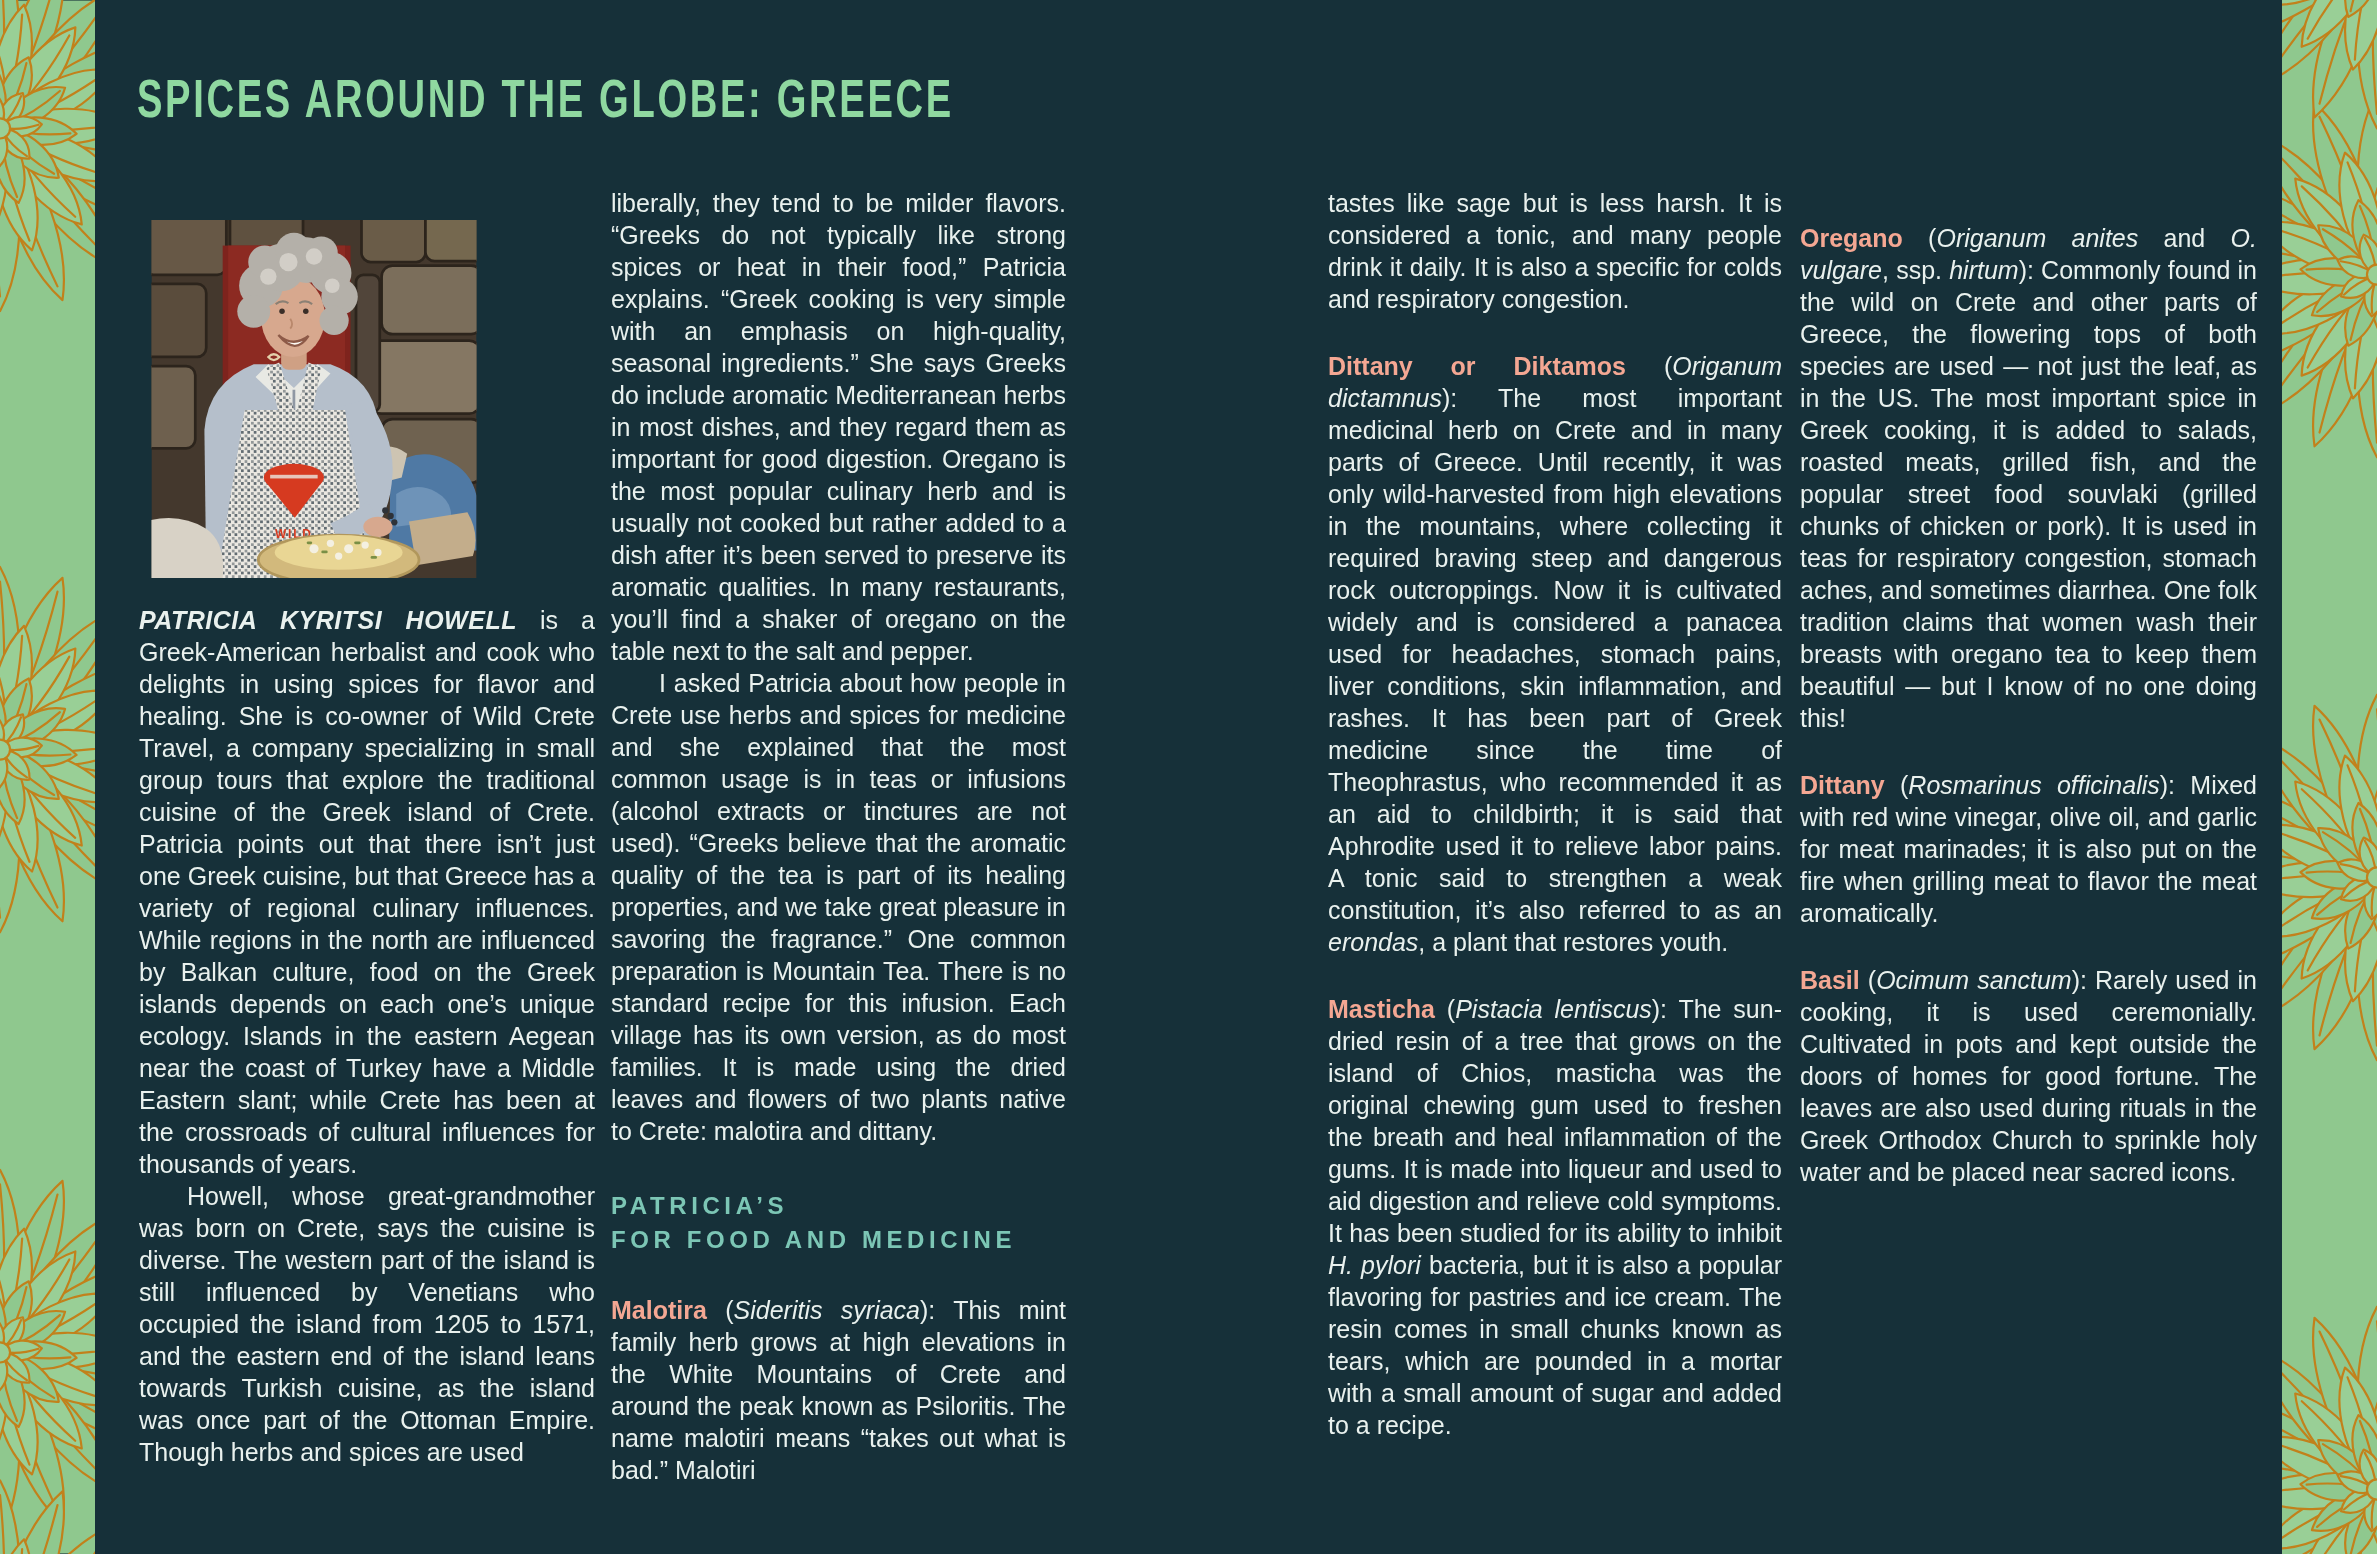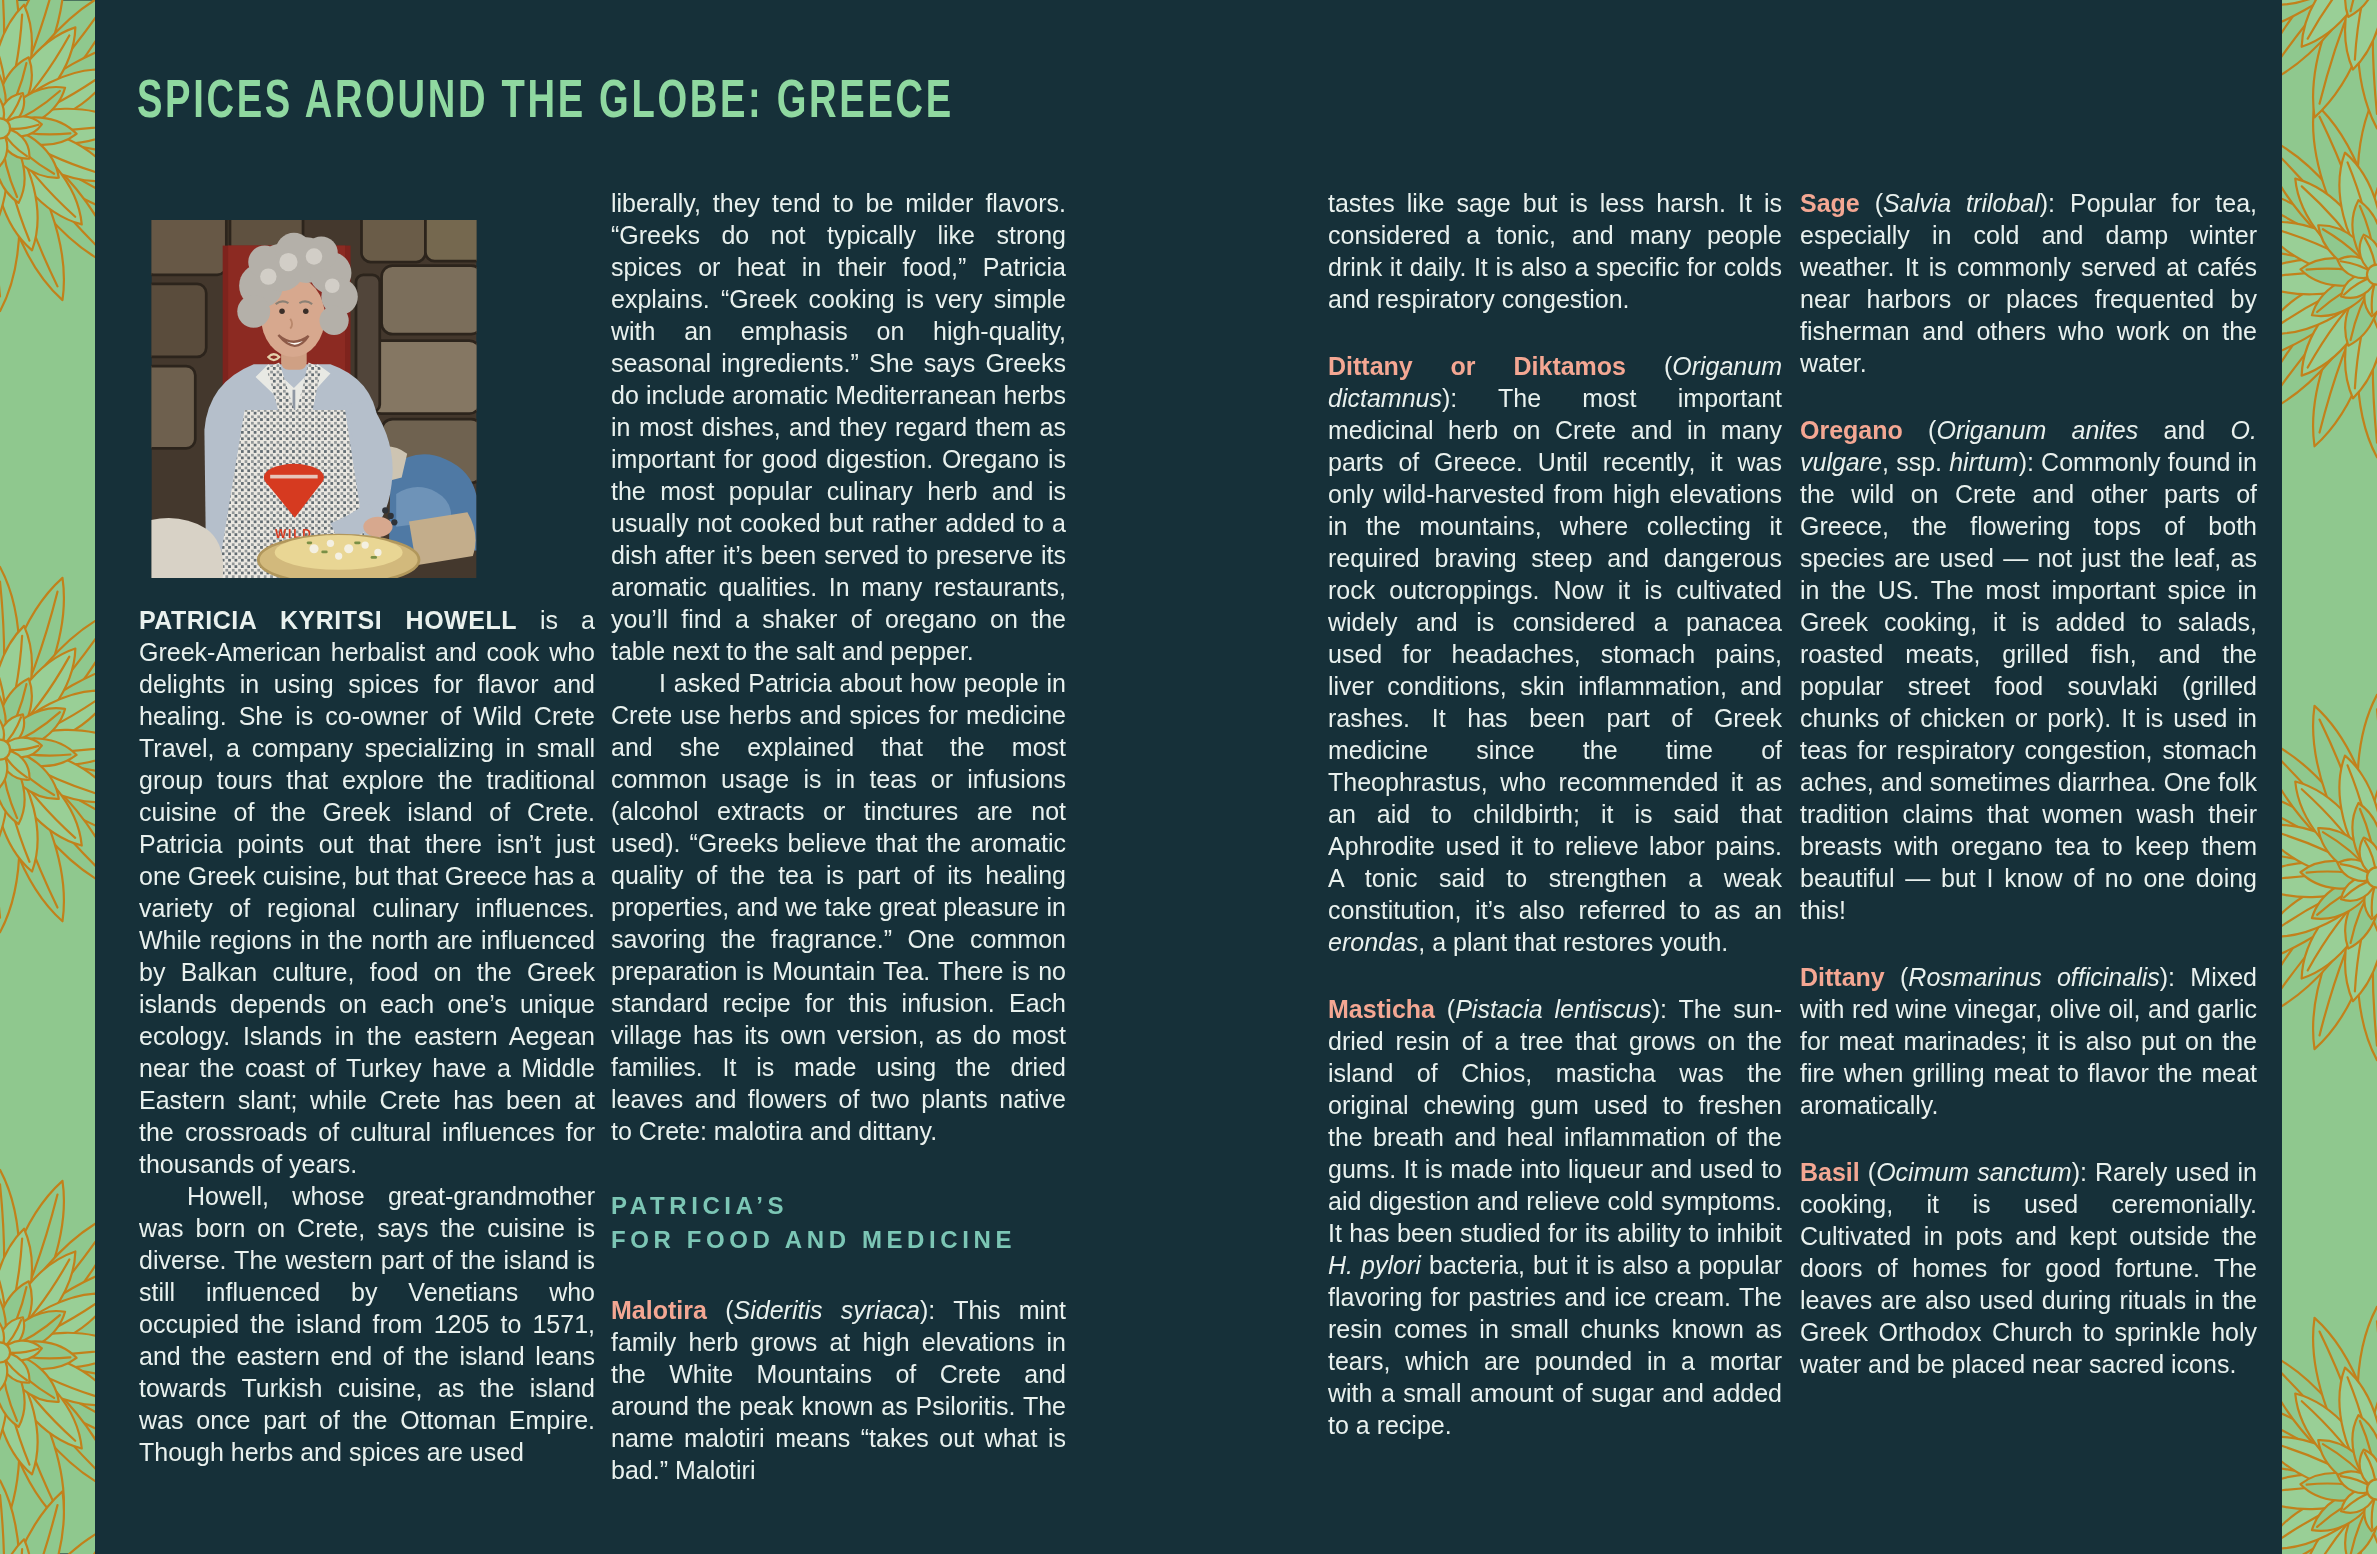--- a/index.html
+++ b/index.html
@@ -34,21 +34,21 @@
   }
   #col1{left:139px;top:604px;width:456px;}
   #col2{left:611px;top:187px;}
   #col3{left:1328px;top:187px;width:454px;}
   #col4{left:1800px;top:187px;width:457px;}
 
   .col p{margin:0;}
   .col p.indent{text-indent:48px;}
   .col p.spaced{margin-top:35px;}
 
-  .seg-lead{font-weight:700;letter-spacing:0.5px;}
+  .seg-lead{font-weight:700;letter-spacing:0.5px;font-style:italic;}
   .seg-herb{color:#f4a793;font-weight:700;}
   .seg-i{font-style:italic;}
 
   .subhead{
     margin:42px 0 37px 0;
     color:#7cc6b5;font-weight:700;font-size:24px;line-height:34px;letter-spacing:4.6px;
   }
 </style>
 </head>
 <body>
@@ -1862,18 +1862,17 @@
       <div>FOR FOOD AND MEDICINE</div>
     </div>
     <p class=""><span class="seg-herb">Malotira</span><span class="seg-r"> (</span><span class="seg-i">Sideritis syriaca</span><span class="seg-r">): This mint family herb grows at high elevations in the White Mountains of Crete and around the peak known as Psiloritis. The name malotiri means “takes out what is bad.” Malotiri</span></p>
   </div>
 <div id="col3" class="col">
     <p class=""><span class="seg-r">tastes like sage but is less harsh. It is considered a tonic, and many people drink it daily. It is also a specific for colds and respiratory congestion.</span></p>
     <p class="spaced"><span class="seg-herb">Dittany or Diktamos</span><span class="seg-r"> (</span><span class="seg-i">Origanum dictamnus</span><span class="seg-r">): The most important medicinal herb on Crete and in many parts of Greece. Until recently, it was only wild-harvested from high elevations in the mountains, where collecting it required braving steep and dangerous rock outcroppings. Now it is cultivated widely and is considered a panacea used for headaches, stomach pains, liver conditions, skin inflammation, and rashes. It has been part of Greek medicine since the time of Theophrastus, who recommended it as an aid to childbirth; it is said that Aphrodite used it to relieve labor pains. A tonic said to strengthen a weak constitution, it’s also referred to as an </span><span class="seg-i">erondas</span><span class="seg-r">, a plant that restores youth.</span></p>
     <p class="spaced"><span class="seg-herb">Masticha</span><span class="seg-r"> (</span><span class="seg-i">Pistacia lentiscus</span><span class="seg-r">): The sun-dried resin of a tree that grows on the island of Chios, masticha was the original chewing gum used to freshen the breath and heal inflammation of the gums. It is made into liqueur and used to aid digestion and relieve cold symptoms. It has been studied for its ability to inhibit </span><span class="seg-i">H. pylori</span><span class="seg-r"> bacteria, but it is also a popular flavoring for pastries and ice cream. The resin comes in small chunks known as tears, which are pounded in a mortar with a small amount of sugar and added to a recipe.</span></p>
   </div>
 <div id="col4" class="col">
-    <p class=""><span class="seg-herb">Sage</span><span class="seg-r"> (</span><span class="seg-i">Salvia trilobal</span><span class="seg-r">): Popular for tea, especially in cold and damp winter weather. It is commonly served at cafés near harbors or places frequented by fisherman and others who work on the water.</span></p>
     <p class="spaced"><span class="seg-herb">Oregano</span><span class="seg-r"> (</span><span class="seg-i">Origanum anites</span><span class="seg-r"> and </span><span class="seg-i">O. vulgare</span><span class="seg-r">, ssp. </span><span class="seg-i">hirtum</span><span class="seg-r">): Commonly found in the wild on Crete and other parts of Greece, the flowering tops of both species are used — not just the leaf, as in the US. The most important spice in Greek cooking, it is added to salads, roasted meats, grilled fish, and the popular street food souvlaki (grilled chunks of chicken or pork). It is used in teas for respiratory congestion, stomach aches, and sometimes diarrhea. One folk tradition claims that women wash their breasts with oregano tea to keep them beautiful — but I know of no one doing this!</span></p>
     <p class="spaced"><span class="seg-herb">Dittany</span><span class="seg-r"> (</span><span class="seg-i">Rosmarinus officinalis</span><span class="seg-r">): Mixed with red wine vinegar, olive oil, and garlic for meat marinades; it is also put on the fire when grilling meat to flavor the meat aromatically.</span></p>
     <p class="spaced"><span class="seg-herb">Basil</span><span class="seg-r"> (</span><span class="seg-i">Ocimum sanctum</span><span class="seg-r">): Rarely used in cooking, it is used ceremonially. Cultivated in pots and kept outside the doors of homes for good fortune. The leaves are also used during rituals in the Greek Orthodox Church to sprinkle holy water and be placed near sacred icons.</span></p>
   </div>
 
 
 </body></html>

